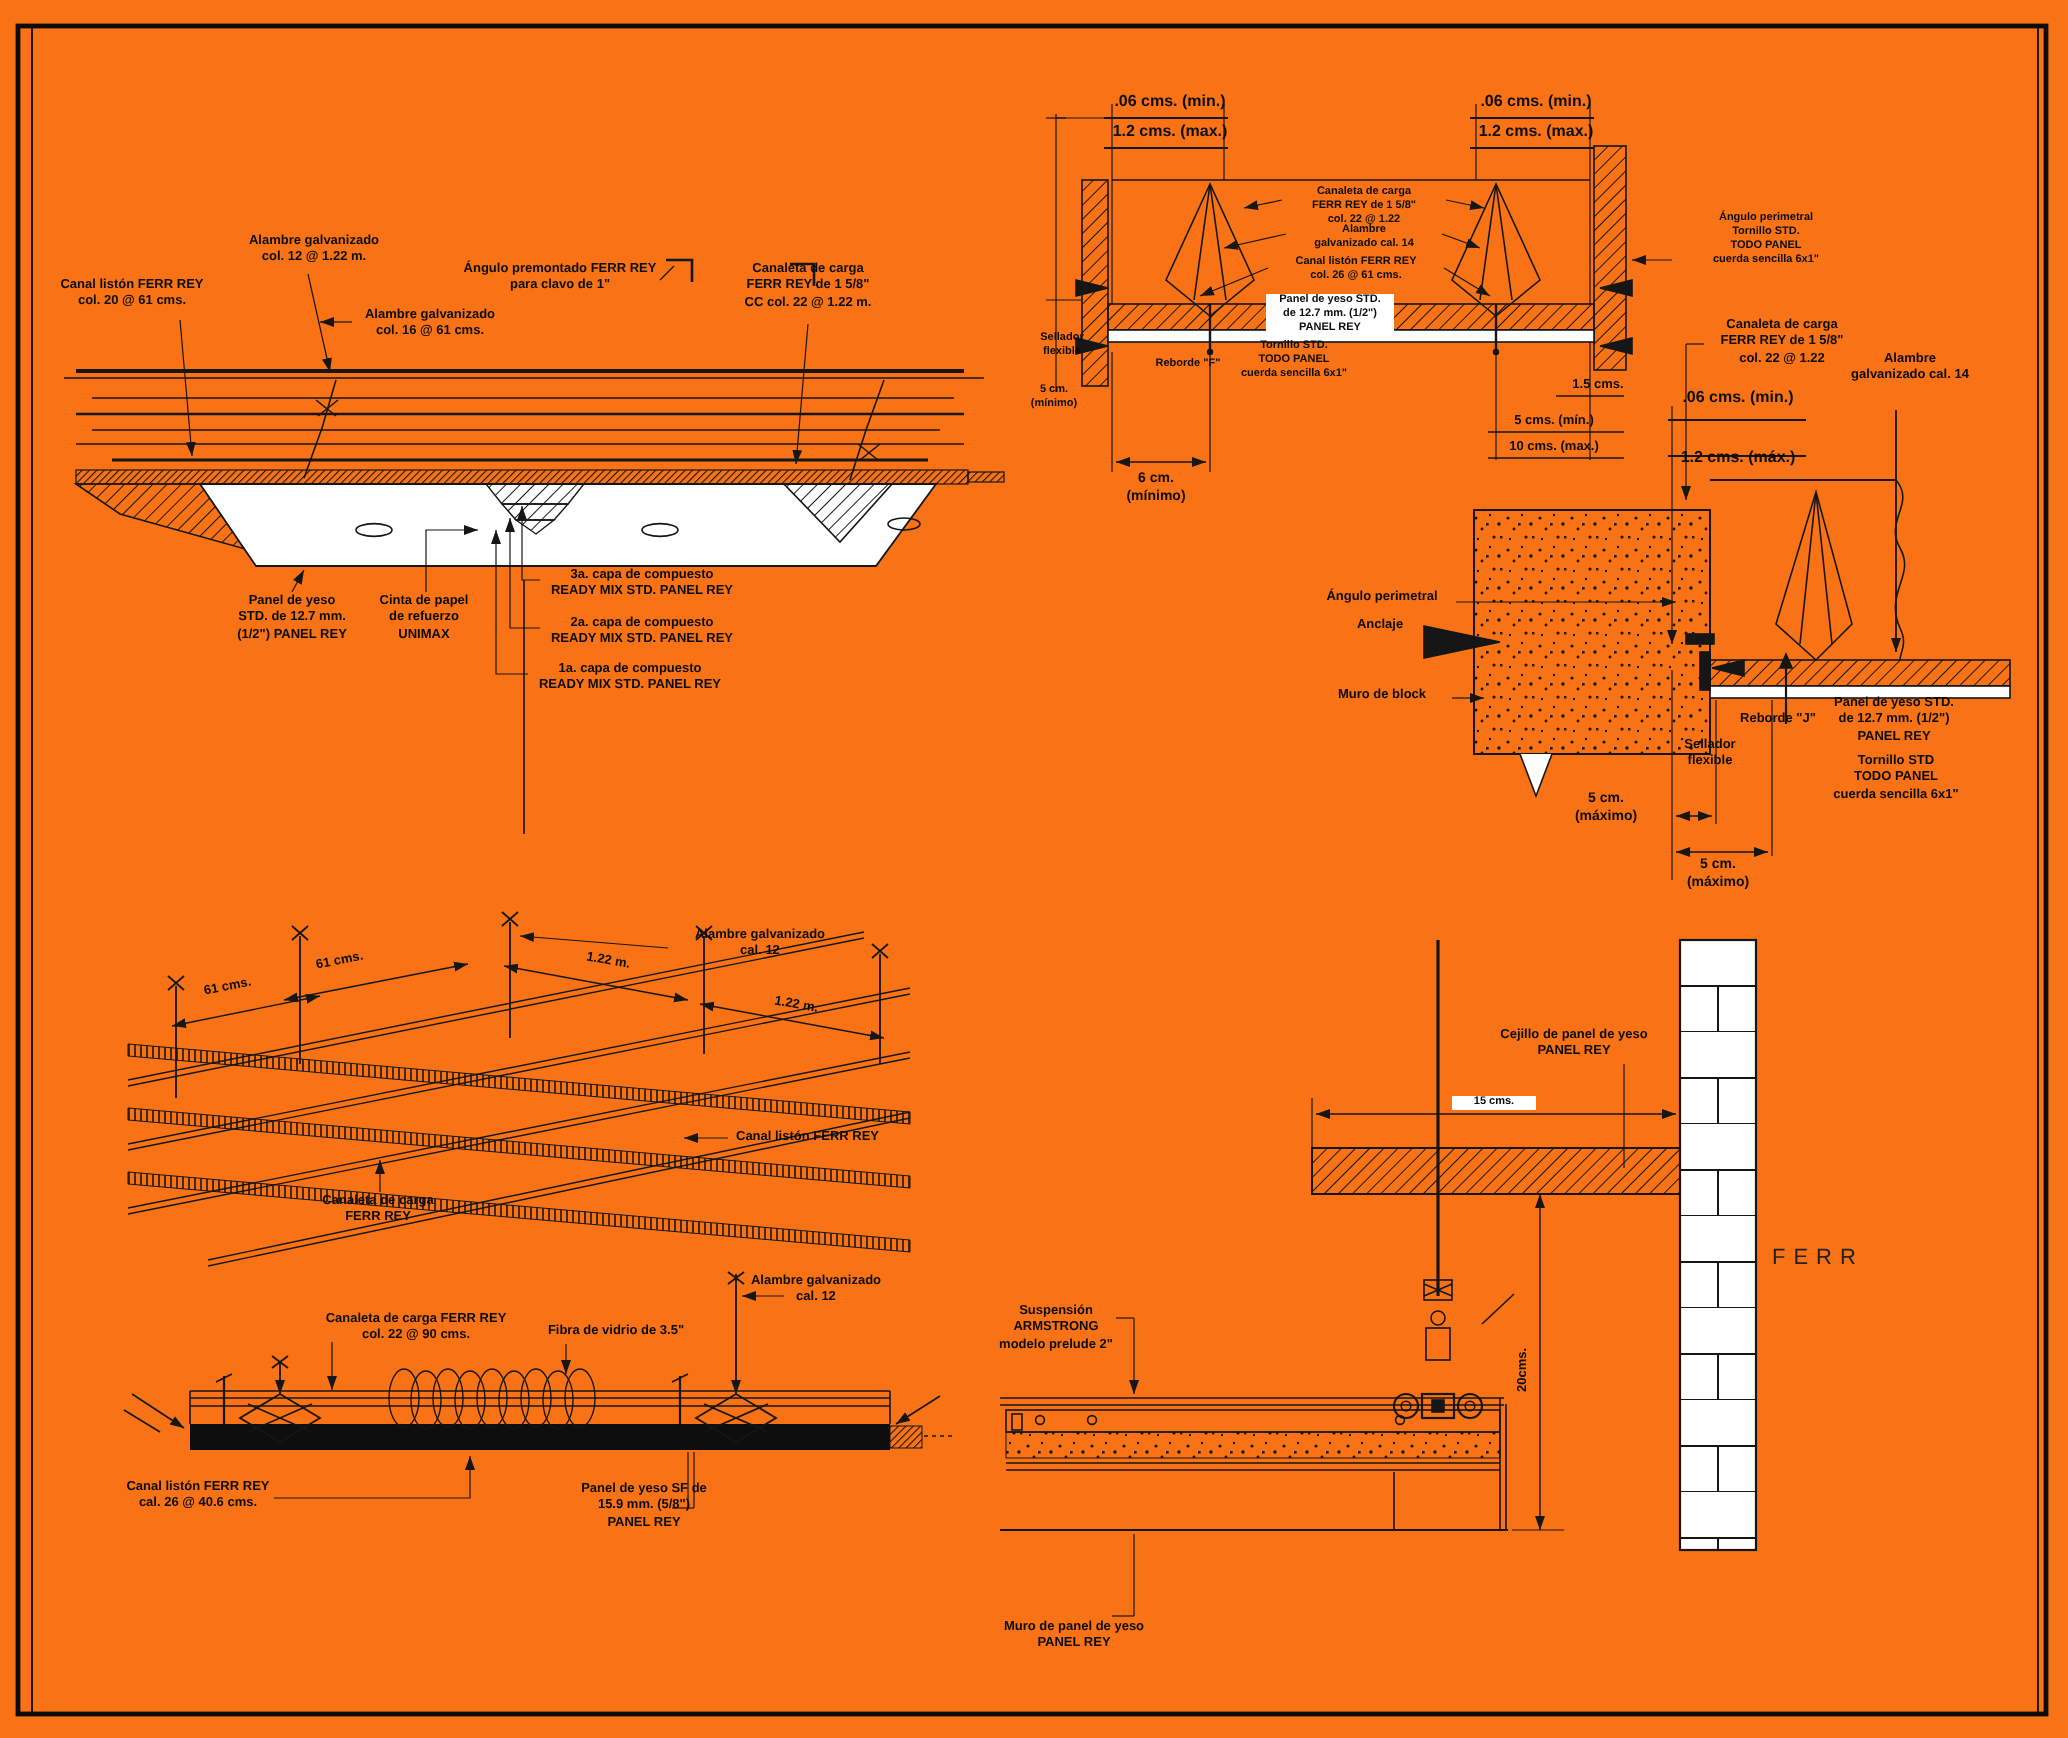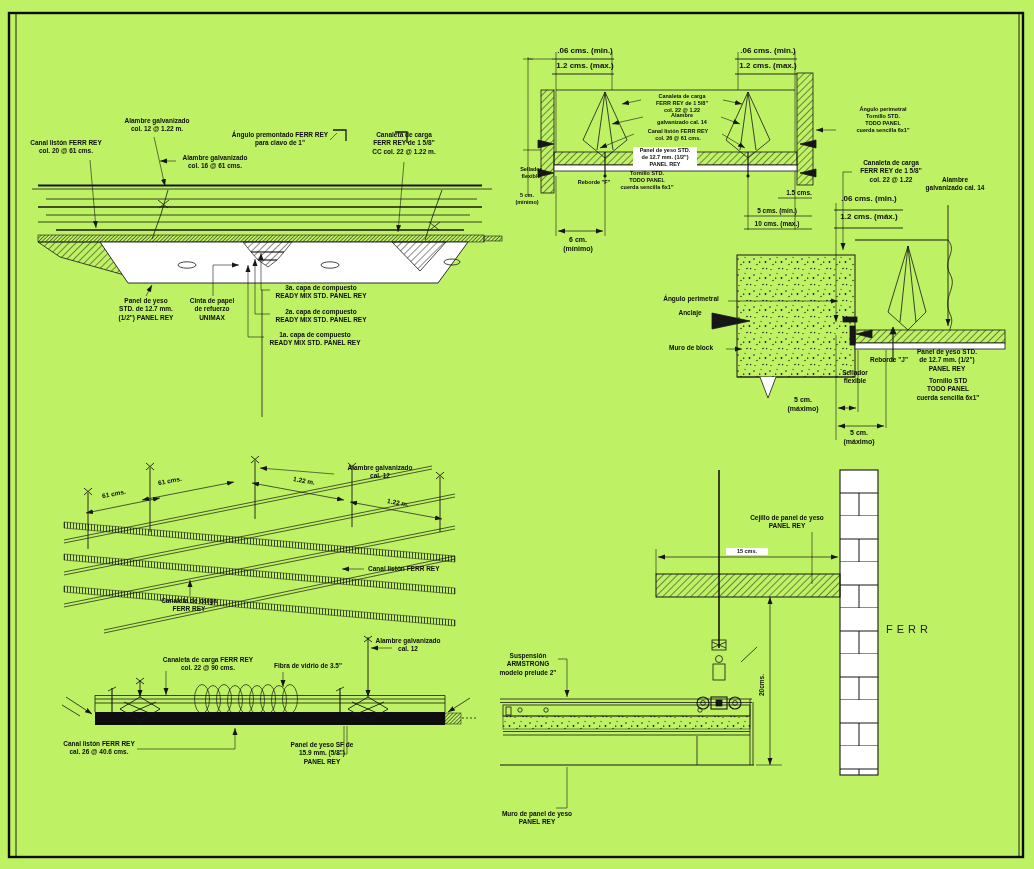--- a/index.html
+++ b/index.html
@@ -1,16 +1,16 @@
 <!DOCTYPE html>
 <html><head>
 <meta charset="utf-8">
 <style>
   html,body{margin:0;padding:0;background:#ffffff;}
-  .sheet{position:relative;width:1034px;height:869px;background:#bef264;overflow:hidden;
+  .sheet{position:relative;width:1034px;height:869px;background:#f97316;overflow:hidden;
          font-family:"Liberation Sans",sans-serif;}
   svg.linework{position:absolute;left:0;top:0;}
   .lbl{position:absolute;font:700 6.5px/1.3 "Liberation Sans",sans-serif;color:#0c0c0c;
        text-align:center;white-space:pre-line;z-index:3;}
   .la{text-align:left;}
   .s55{font-size:5.5px;line-height:1.25;}
   .s7{font-size:7px;}
   .dim{font-size:8px;line-height:1.35;}
   .bgw{background:#fff;}
   .muro{font:400 11px/1 "Liberation Sans",sans-serif;letter-spacing:4px;color:#222;}
@@ -390,21 +390,21 @@
 <div class="lbl" style="left:778px;top:189px;width:42px">1.5 cms.</div>
 <div class="lbl" style="left:742px;top:207px;width:70px">5 cms. (mín.)</div>
 <div class="lbl" style="left:742px;top:220px;width:70px">10 cms. (max.)</div>
 
 <div class="lbl" style="left:845px;top:159px;width:92px">Canaleta de carga
 FERR REY de 1 5/8"
 col. 22 @ 1.22</div>
 <div class="lbl" style="left:913px;top:176px;width:84px">Alambre
 galvanizado cal. 14</div>
 <div class="lbl dim" style="left:834px;top:194px;width:70px">.06 cms. (min.)</div>
-<div class="lbl dim" style="left:834px;top:212px;width:70px">1.2 cms. (máx.)</div>
+<div class="lbl dim" style="left:834px;top:224px;width:70px">1.2 cms. (máx.)</div>
 <div class="lbl" style="left:652px;top:295px;width:78px">Ángulo perimetral</div>
 <div class="lbl" style="left:664px;top:309px;width:52px">Anclaje</div>
 <div class="lbl" style="left:658px;top:344px;width:66px">Muro de block</div>
 <div class="lbl" style="left:862px;top:356px;width:54px">Reborde "J"</div>
 <div class="lbl" style="left:832px;top:369px;width:46px">Sellador
 flexible</div>
 <div class="lbl" style="left:901px;top:348px;width:92px">Panel de yeso STD.
 de 12.7 mm. (1/2")
 PANEL REY</div>
 <div class="lbl" style="left:898px;top:377px;width:100px">Tornillo STD

